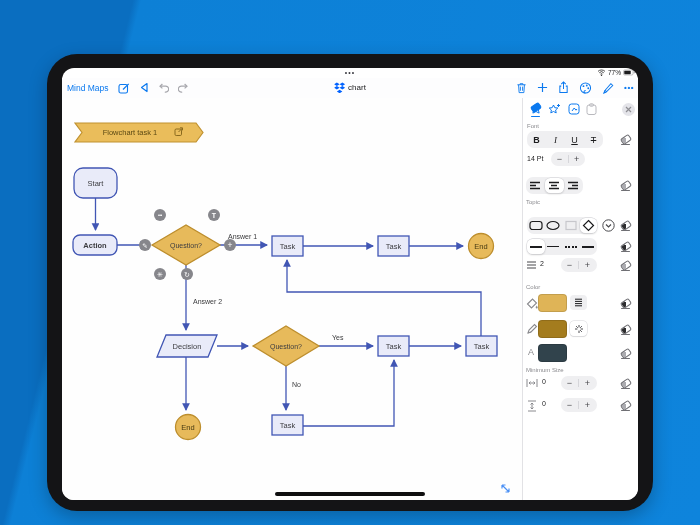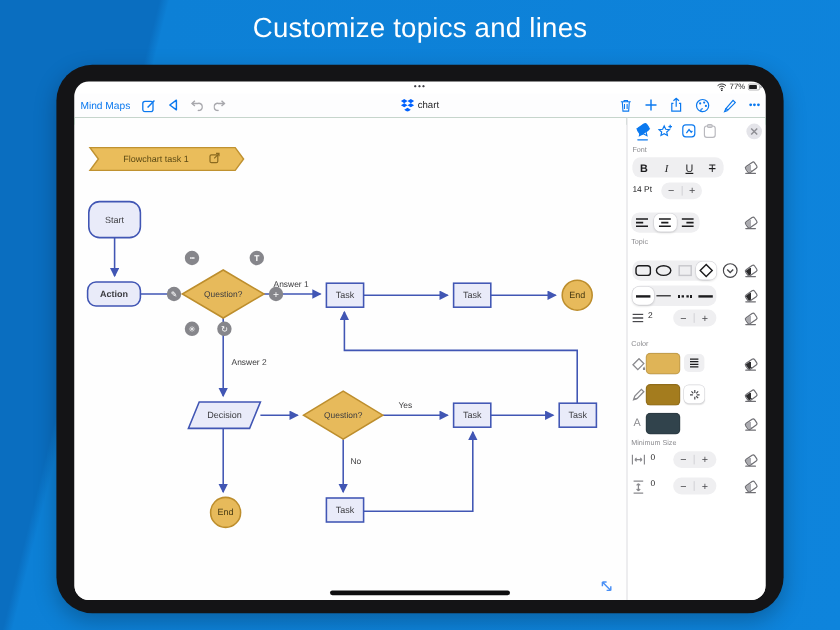--- a/index.html
+++ b/index.html
@@ -51,21 +51,20 @@
   .mini-btn{position:absolute;width:17px;height:15px;border-radius:4px;background:#fff;box-shadow:0 0 0 .5px #d4d4d8,0 1px 1px rgba(0,0,0,.12);display:flex;align-items:center;justify-content:center;}
   .mini-btn.flat{background:#efeff1;box-shadow:none;}
   .lnstyle{width:12px;border-top-style:solid;border-top-color:#1c1c1e;}
   .x-close{width:13px;height:13px;border-radius:50%;background:#e4e4e9;display:flex;align-items:center;justify-content:center;}
   .home-indicator{position:absolute;left:213px;top:424px;width:150px;height:4px;background:#0e0e0f;border-radius:2px;}
 </style>
 </head>
 <body>
 
 <div class="stage">
-  <h1 class="hero">Customize topics and lines</h1>
 
   <div class="ipad">
     <div class="screen">
 
       <div class="statusbar">
         <span class="sb-dots">•••</span>
         <span class="sb-right">
           <span class="ic">
             <svg width="9" height="7" viewBox="0 0 12 10">
                 <path d="M1 3.4a7.2 7.2 0 0 1 10 0M2.8 5.4a4.4 4.4 0 0 1 6.4 0M4.6 7.3a2 2 0 0 1 2.8 0" fill="none" stroke="#1c1c1e" stroke-width="1.1"></path>

